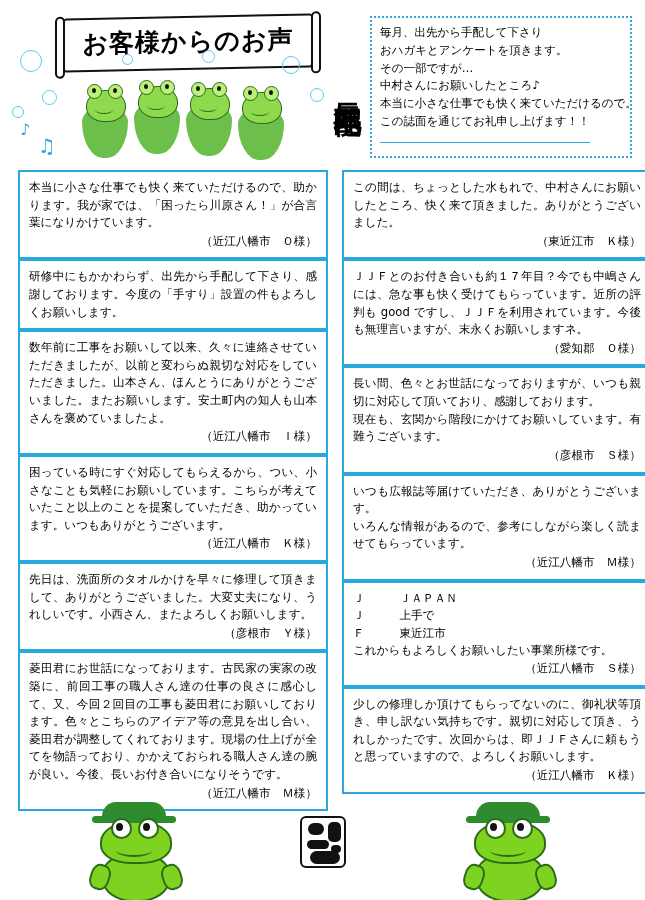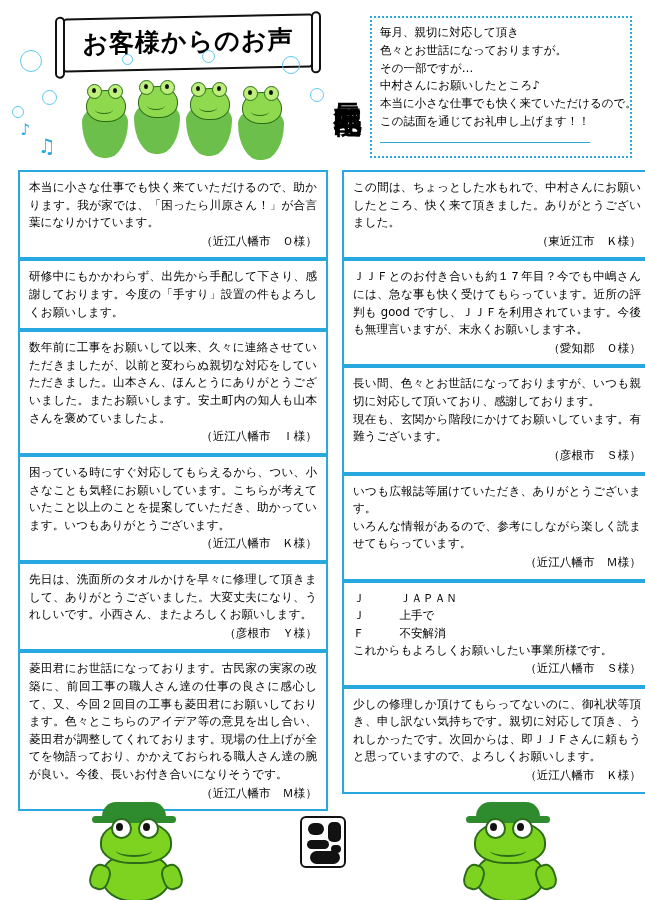--- a/index.html
+++ b/index.html
@@ -330,22 +330,22 @@
   <div class="header">
 
     <div class="banner">
       <div class="scroll"></div>
       <div class="banner-title">お客様からのお声</div>
     </div>
 
     <div class="vertical-title">元気宅配便</div>
 
     <div class="intro-box">
-      <div class="line">毎月、親切に対応して頂き</div>
-      <div class="line">色々とお世話になっておりますが。</div>
+      <div class="line">毎月、出先から手配して下さり</div>
+      <div class="line">おハガキとアンケートを頂きます。</div>
       <div class="line">その一部ですが…</div>
       <div class="line">中村さんにお願いしたところ♪</div>
       <div class="line">本当に小さな仕事でも快く来ていただけるので。</div>
       <div class="line last">この誌面を通じてお礼申し上げます！！</div>
     </div>
 
     <div class="frog-row">
       <div class="mini-frog" style="left:0px;top:4px;">
         <div class="leaf"></div>
           <div class="head"></div>
@@ -451,21 +451,21 @@
 
       <div class="card">
         <p style="white-space:pre-line;">いつも広報誌等届けていただき、ありがとうございます。
 いろんな情報があるので、参考にしながら楽しく読ませてもらっています。</p>
         <p class="sign">（近江八幡市　Ｍ様）</p>
       </div>
 
       <div class="card">
         <p style="white-space:pre-line;">Ｊ　　　ＪＡＰＡＮ
 Ｊ　　　上手で
-Ｆ　　　不安解消
+Ｆ　　　東近江市
 これからもよろしくお願いしたい事業所様です。</p>
         <p class="sign-inline">（近江八幡市　Ｓ様）</p>
       </div>
 
       <div class="card">
         <p>少しの修理しか頂けてもらってないのに、御礼状等頂き、申し訳ない気持ちです。親切に対応して頂き、うれしかったです。次回からは、即ＪＪＦさんに頼もうと思っていますので、よろしくお願いします。</p>
         <p class="sign">（近江八幡市　Ｋ様）</p>
       </div>
 
     </div>

